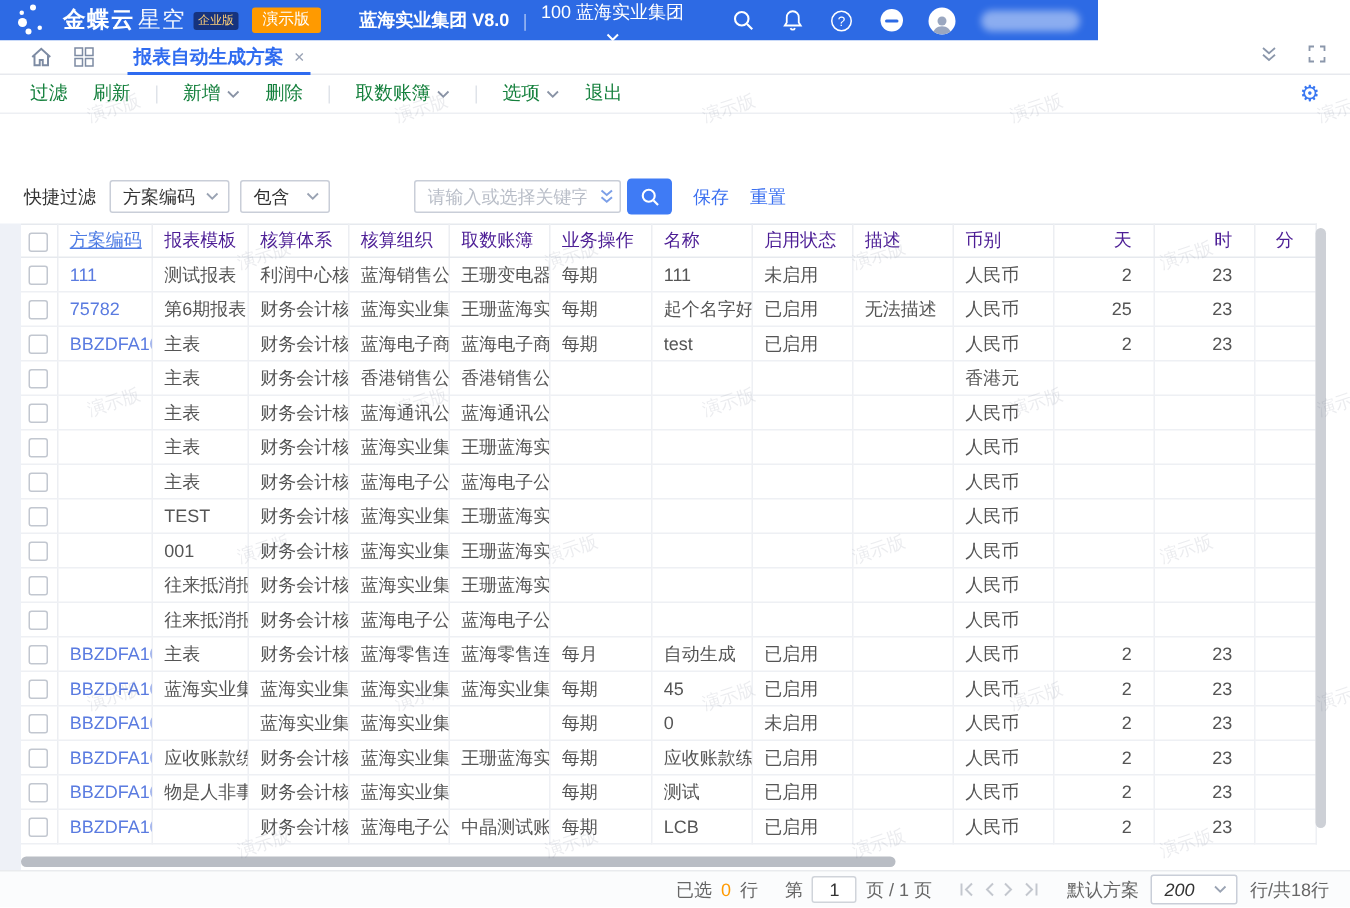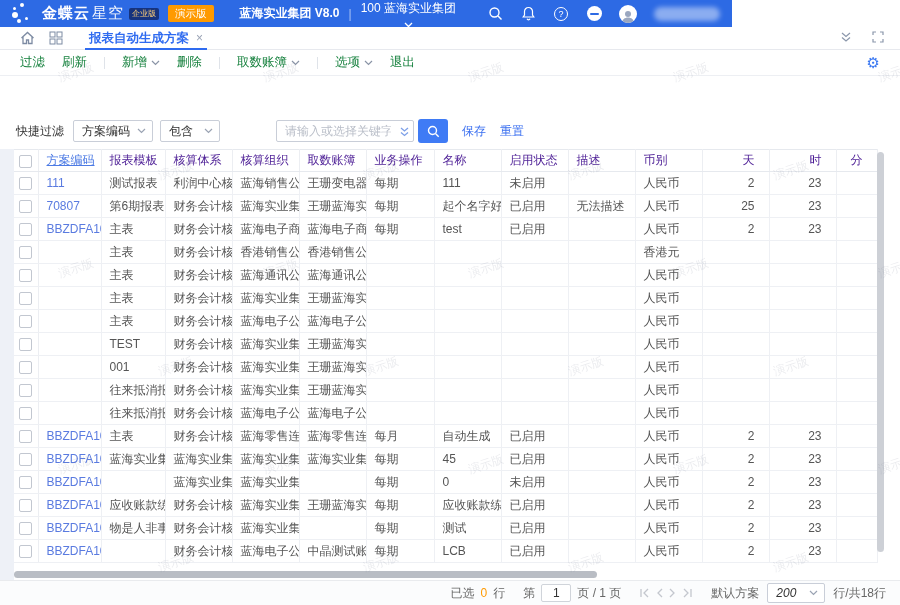--- a/index.html
+++ b/index.html
@@ -319,21 +319,21 @@
             <td class="">111</td>
             <td class="">未启用</td>
             <td class=""></td>
             <td class="">人民币</td>
             <td class="num">2</td>
             <td class="num">23</td>
             <td class="num"></td>
           </tr>
           <tr>
             <td class="cb-cell"><span class="cb"></span></td>
-            <td class="code"><a>70807</a></td>
+            <td class="code"><a>75782</a></td>
             <td class="">第6期报表</td>
             <td class="">财务会计核算...</td>
             <td class="">蓝海实业集团</td>
             <td class="">王珊蓝海实业...</td>
             <td class="">每期</td>
             <td class="">起个名字好难</td>
             <td class="">已启用</td>
             <td class="">无法描述</td>
             <td class="">人民币</td>
             <td class="num">25</td>

